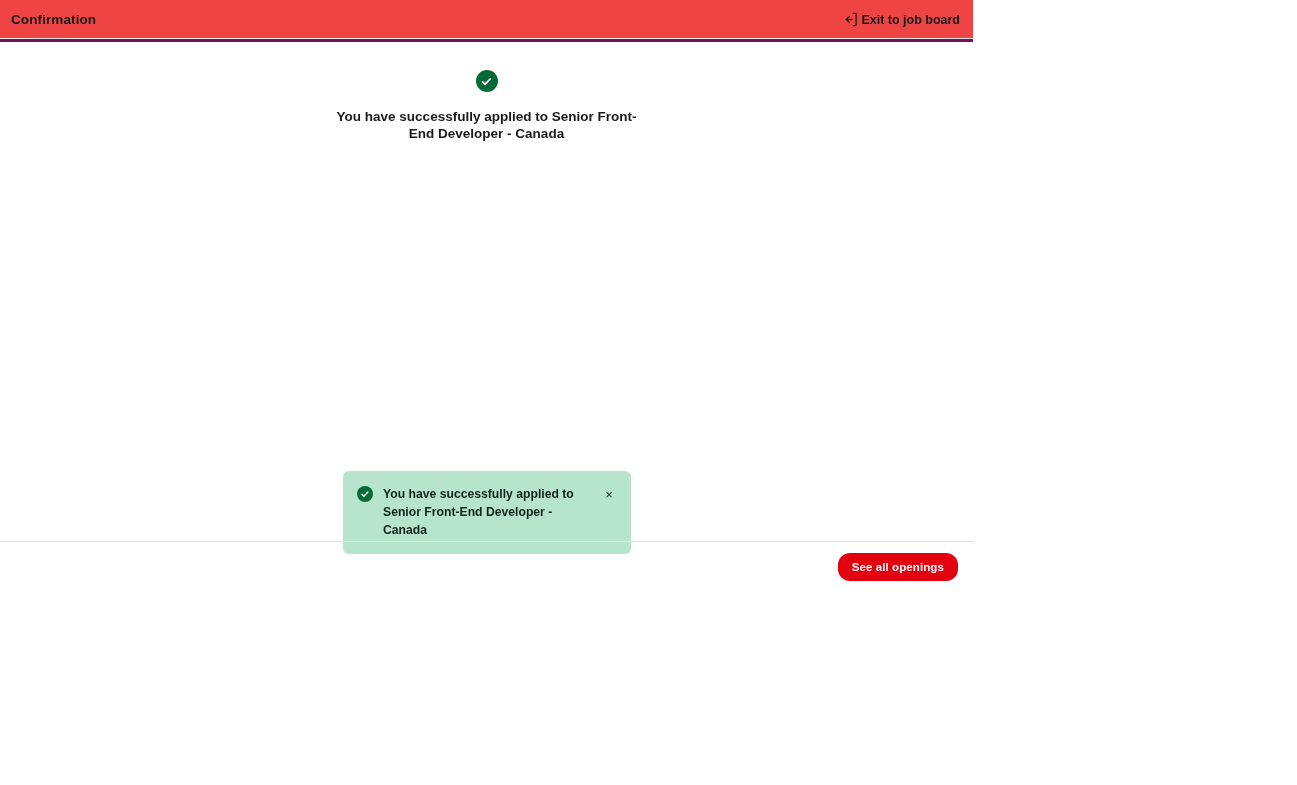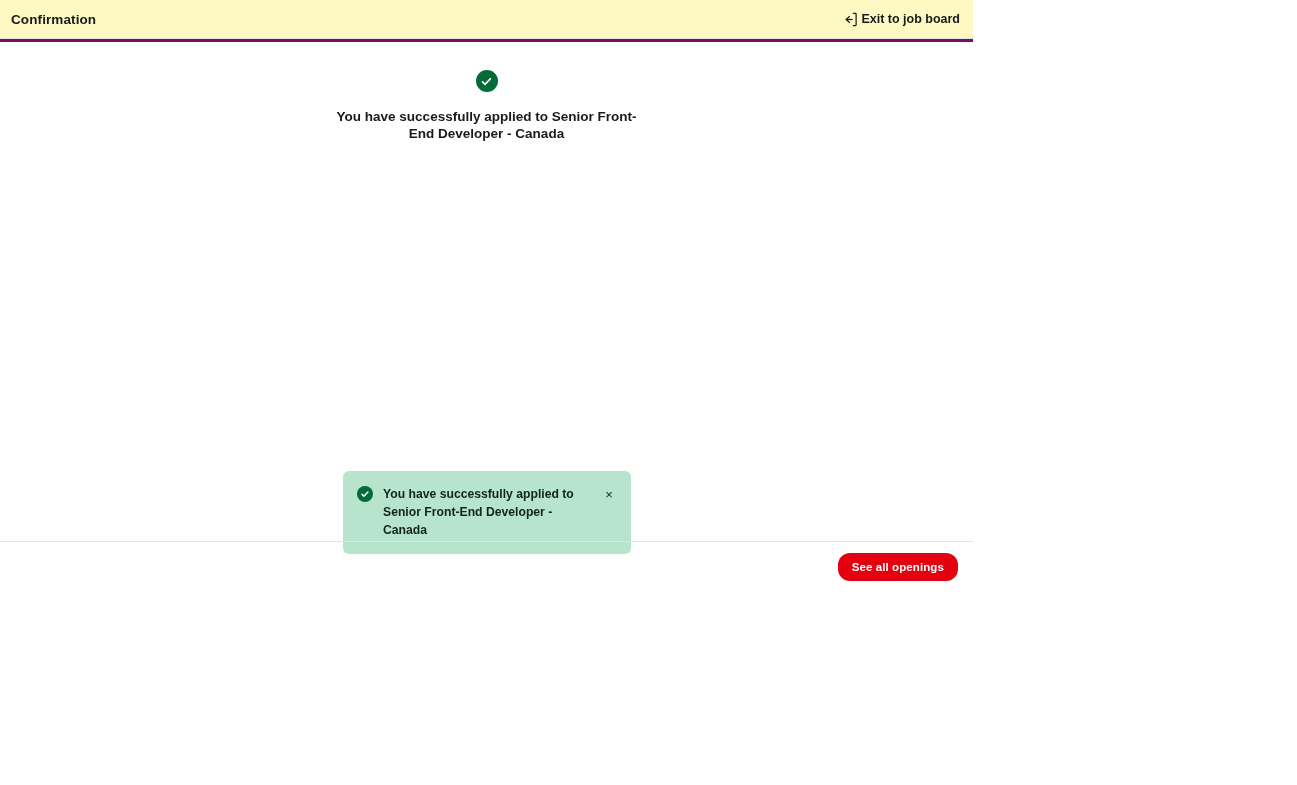--- a/index.html
+++ b/index.html
@@ -25,37 +25,37 @@
     height: 785px;
     background: #ffffff;
   }
   
   .header {
     position: absolute;
     left: 0;
     top: 0;
     width: 973px;
     height: 39px;
-    background: #fef9c3;
+    background: #ef4444;
     border-bottom: 1px solid #e3e3e3;
     display: flex;
     align-items: center;
     justify-content: space-between;
     box-sizing: border-box;
     padding: 0 9px 0 11px;
   }
   .header-title {
     font-size: 13.5px;
     font-weight: 700;
     color: #1a1a1a;
     letter-spacing: 0.1px;
   }
   .exit-link {
     display: flex;
-    align-items: center;
+    align-items: flex-end;
     gap: 3px;
     font-size: 12.5px;
     font-weight: 700;
     color: #1a1a1a;
     cursor: pointer;
     text-decoration: none;
     padding-right: 4px;
   }
   .exit-icon {
     width: 15px;

